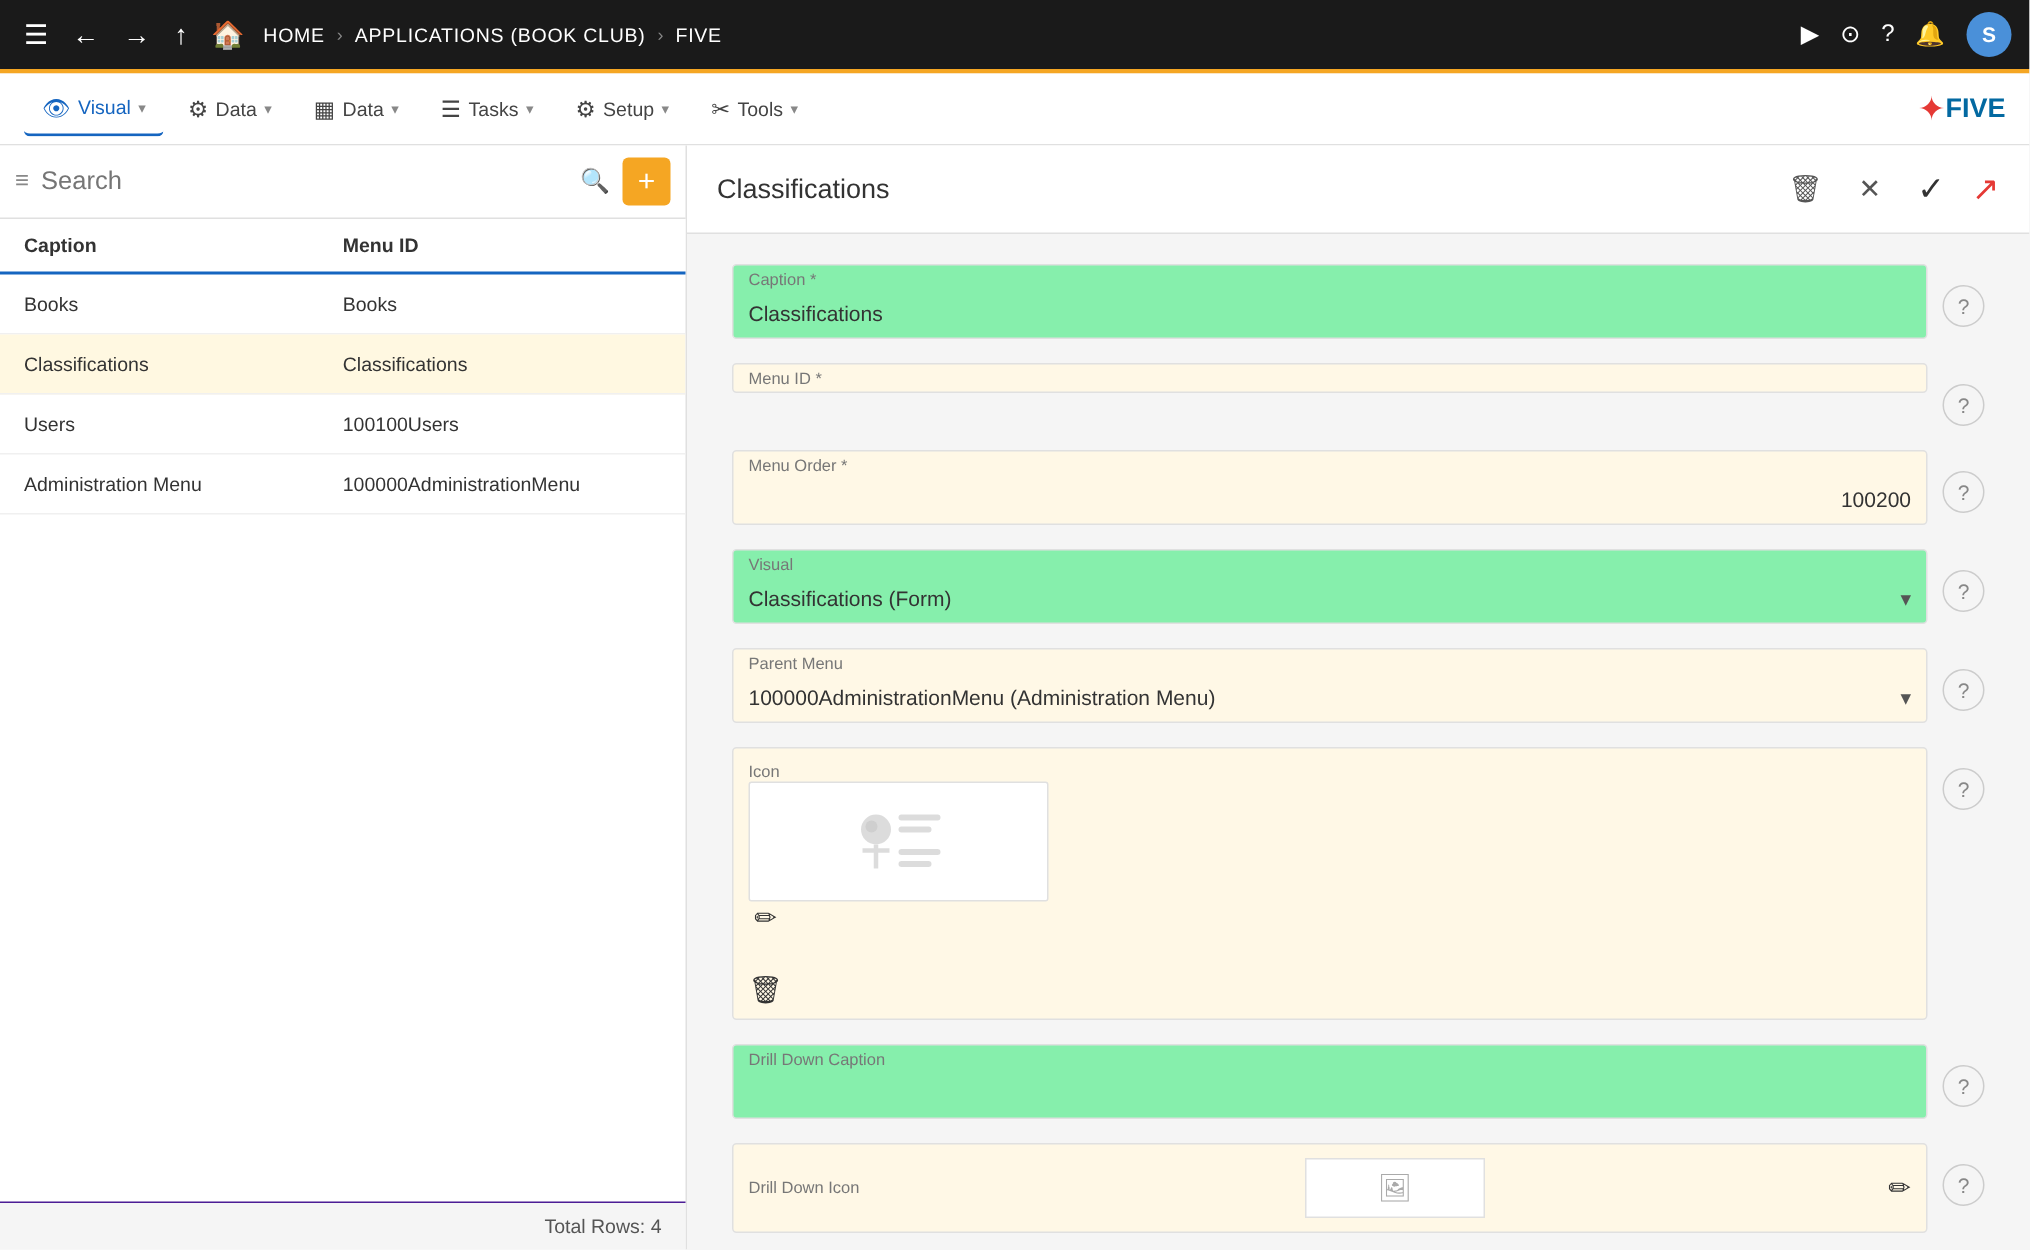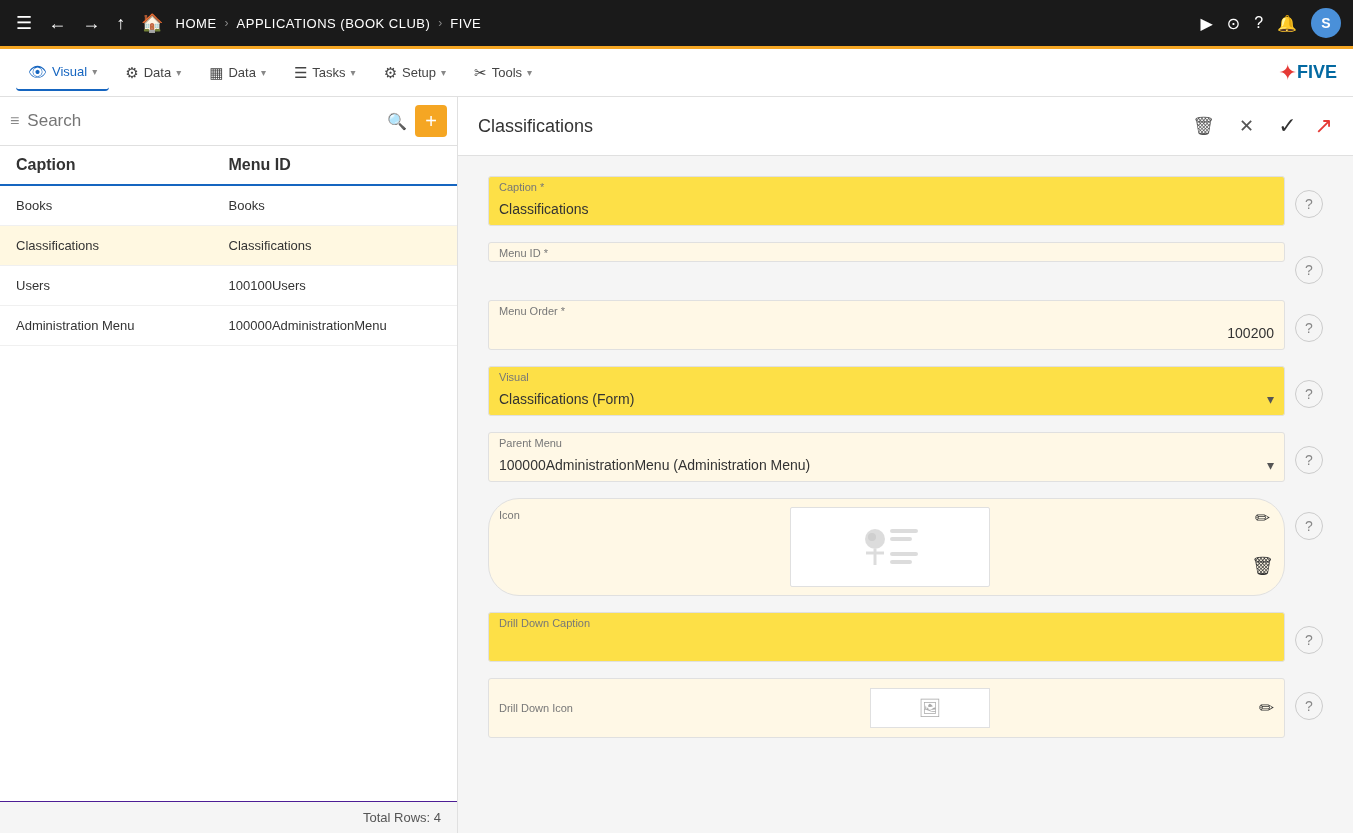--- a/index.html
+++ b/index.html
@@ -92,21 +92,21 @@
       display: flex; align-items: center; justify-content: center;
     }
 
     
     .table-header {
       display: flex;
       background: #fff;
       border-bottom: 2px solid #1565c0;
       padding: 10px 16px;
     }
-    .th { font-weight: 600; font-size: 16px; color: #333; flex: 1; }
+    .th { font-weight: 600; font-size: 13px; color: #333; flex: 1; }
     .table-body { flex: 1; overflow-y: auto; }
     .table-row {
       display: flex;
       padding: 12px 16px;
       border-bottom: 1px solid #f0f0f0;
       cursor: pointer;
     }
     .table-row.selected { background: #fff8e1; }
     .td { flex: 1; font-size: 13px; color: #333; }
     .table-footer {
@@ -180,21 +180,21 @@
       outline: none;
       padding: 6px 10px 8px;
       font-size: 14px;
       color: #333;
       width: 100%;
       background: transparent;
     }
     .field-box {
       border: 1px solid #e0e0e0;
       border-radius: 3px;
-      background: #fde047;
+      background: #86efac;
       flex: 1;
     }
     .field-box.yellow { background: #fff8e6; }
     .help-icon {
       width: 28px; height: 28px;
       border-radius: 50%;
       border: 1px solid #ccc;
       display: flex; align-items: center; justify-content: center;
       color: #888; font-size: 14px; cursor: pointer;
       flex-shrink: 0;
@@ -385,21 +385,21 @@
           <div class="field-label">Parent Menu</div>
           <div class="field-select">
             <span class="field-select-text">100000AdministrationMenu (Administration Menu)</span>
             <span class="field-select-arrow">▾</span>
           </div>
         </div>
         <div class="help-icon">?</div>
       </div>
 
       <div class="form-row">
-        <div class="field-box yellow" style="display:flex;flex-direction:row;padding:8px 10px;min-height:90px;align-items:flex-start;border-radius:31px;">
+        <div class="field-box yellow" style="display:flex;flex-direction:column;padding:8px 10px;min-height:90px;align-items:flex-start;">
           <div style="font-size:11px;color:#777;margin-right:10px;padding-top:2px;">Icon</div>
           <div style="flex:1;display:flex;align-items:center;justify-content:center;">
             <div class="icon-preview-box">
               <svg width="80" height="60" viewBox="0 0 80 60" class="menu-icon-svg">
                 <circle cx="25" cy="22" r="10" fill="#aaa"></circle>
                 <circle cx="22" cy="20" r="4" fill="#888"></circle>
                 <line x1="25" y1="32" x2="25" y2="48" stroke="#aaa" stroke-width="3"></line>
                 <line x1="16" y1="36" x2="34" y2="36" stroke="#aaa" stroke-width="3"></line>
                 <rect x="40" y="12" width="28" height="4" rx="2" fill="#aaa"></rect>
                 <rect x="40" y="20" width="22" height="4" rx="2" fill="#aaa"></rect>

